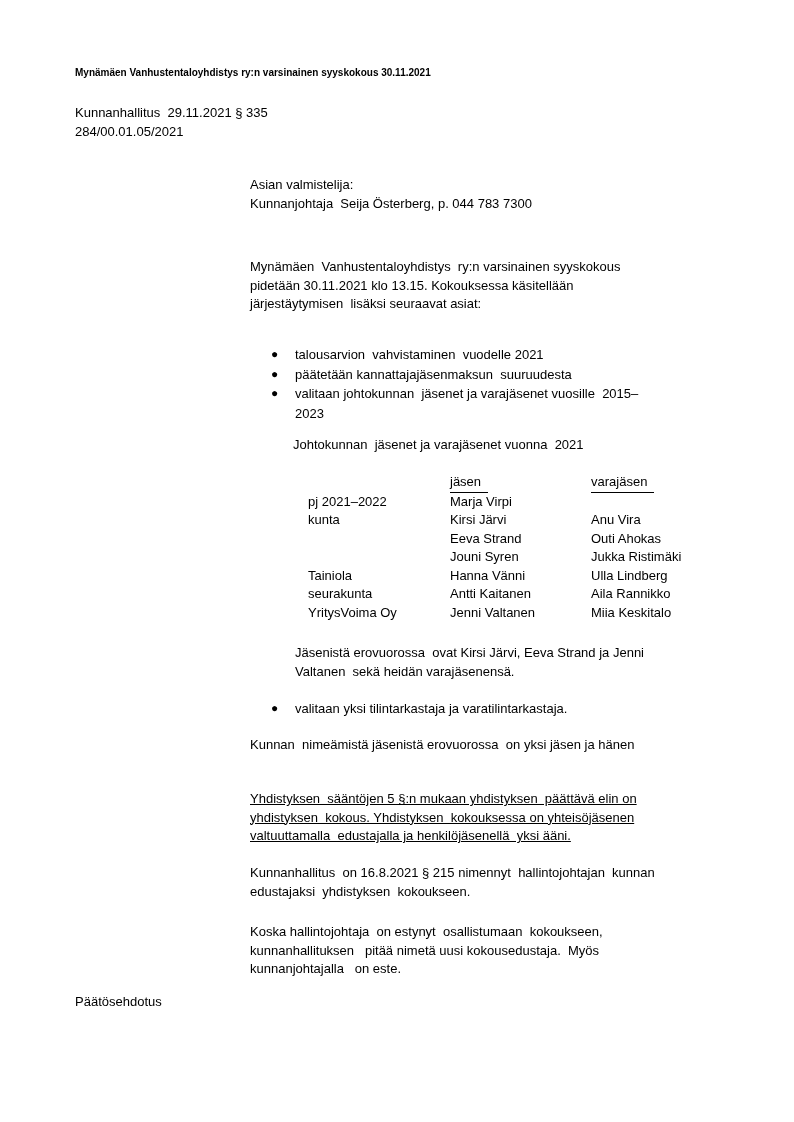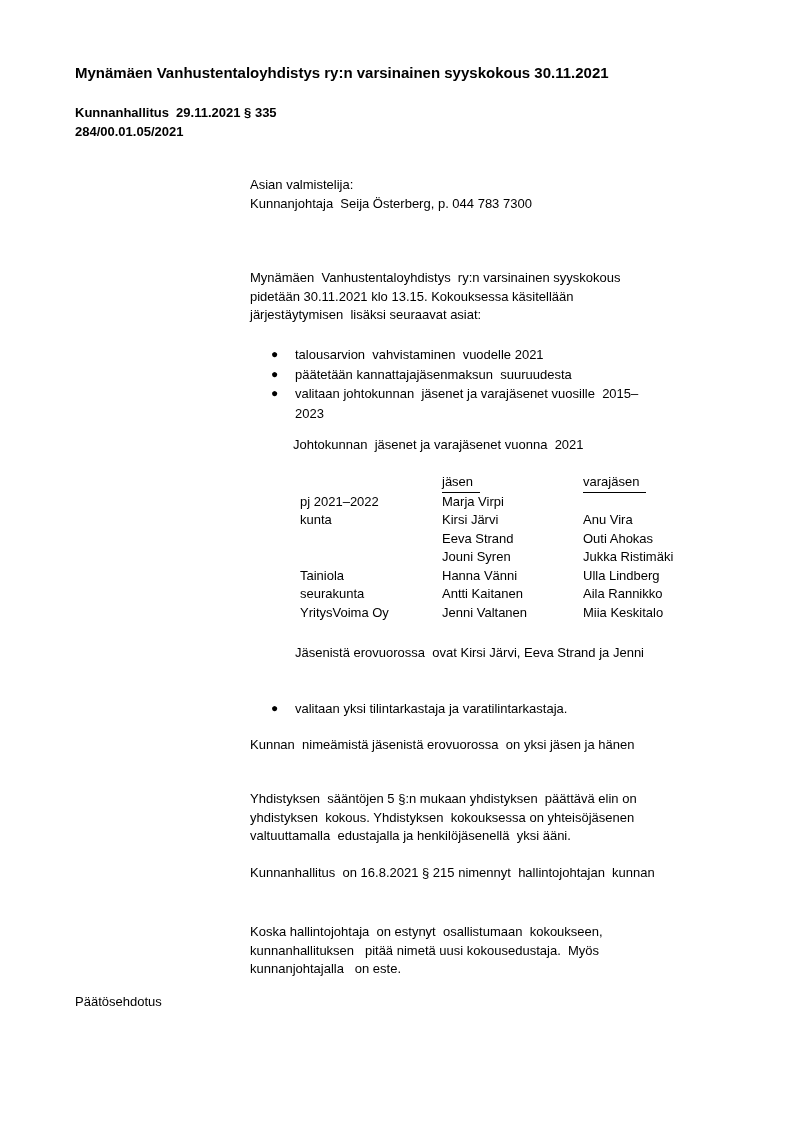--- a/index.html
+++ b/index.html
@@ -15,61 +15,62 @@
     color: #000000;
     font-family: "Liberation Sans", "DejaVu Sans", sans-serif;
     font-size: 13px;
     line-height: 18.5px;
     overflow: hidden;
   }
   .abs { position: absolute; }
   .line, .cell, .b-text { white-space: pre-wrap; }
   .doc-title {
     font-weight: bold;
-    font-size: 15px;
+    font-size: 10px;
   }
   .bullet-item {
     display: flex;
     align-items: flex-start;
     line-height: 19.5px;
   }
   .bullet-glyph {
     width: 24px;
     flex: 0 0 24px;
     font-size: 12px;
   }
   .board-table {
     display: grid;
     grid-template-columns: 142px 141px auto;
     line-height: 18.5px;
+    margin-left: 8px;
   }
   .th-underline {
     display: inline-block;
     border-bottom: 1px solid #000;
     padding-right: 7px;
   }
 </style>
 </head>
 <body>
 
 <div class="page">
 
   <div class="abs doc-title" style="left:75px; top:64px;">Mynämäen Vanhustentaloyhdistys ry:n varsinainen syyskokous 30.11.2021</div>
 
-  <div class="abs" style="left:75px; top:104px;font-weight:bold;">
+  <div class="abs" style="left:75px; top:104px;">
     <div class="line">Kunnanhallitus  29.11.2021 § 335</div>
     <div class="line">284/00.01.05/2021</div>
   </div>
 
   <div class="abs" style="left:250px; top:176px;">
     <div class="line">Asian valmistelija:</div>
     <div class="line">Kunnanjohtaja  Seija Österberg, p. 044 783 7300</div>
   </div>
 
-  <div class="abs" style="left:250px; top:269px;">
+  <div class="abs" style="left:250px; top:258px;">
     <div class="line">Mynämäen  Vanhustentaloyhdistys  ry:n varsinainen syyskokous</div>
     <div class="line">pidetään 30.11.2021 klo 13.15. Kokouksessa käsitellään</div>
     <div class="line">järjestäytymisen  lisäksi seuraavat asiat:</div>
   </div>
 
   <div class="abs" style="left:271px; top:345px;">
     <div class="bullet-item">
       <span class="bullet-glyph">●</span>
       <div>
         <div class="b-text">talousarvion  vahvistaminen  vuodelle 2021</div>
@@ -121,41 +122,43 @@
     <div class="cell">Antti Kaitanen</div>
     <div class="cell">Aila Rannikko</div>
 
     <div class="cell">YritysVoima Oy</div>
     <div class="cell">Jenni Valtanen</div>
     <div class="cell">Miia Keskitalo</div>
   </div>
 
   <div class="abs" style="left:295px; top:644px;">
     <div class="line">Jäsenistä erovuorossa  ovat Kirsi Järvi, Eeva Strand ja Jenni</div>
+    <div class="line">Valtanen  sekä heidän varajäsenensä.</div>
   </div>
 
   <div class="abs" style="left:271px; top:699px;">
     <div class="bullet-item">
       <span class="bullet-glyph">●</span>
       <div class="b-text">valitaan yksi tilintarkastaja ja varatilintarkastaja.</div>
     </div>
   </div>
 
   <div class="abs" style="left:250px; top:736px;">
     <div class="line">Kunnan  nimeämistä jäsenistä erovuorossa  on yksi jäsen ja hänen</div>
   </div>
 
-  <div class="abs" style="left:250px; top:790px;">
+  <div class="abs" style="left:250px; top:790px;text-decoration:underline;">
     <div class="line">Yhdistyksen  sääntöjen 5 §:n mukaan yhdistyksen  päättävä elin on</div>
     <div class="line">yhdistyksen  kokous. Yhdistyksen  kokouksessa on yhteisöjäsenen</div>
     <div class="line">valtuuttamalla  edustajalla ja henkilöjäsenellä  yksi ääni.</div>
   </div>
 
   <div class="abs" style="left:250px; top:864px;">
     <div class="line">Kunnanhallitus  on 16.8.2021 § 215 nimennyt  hallintojohtajan  kunnan</div>
+    <div class="line">edustajaksi  yhdistyksen  kokoukseen.</div>
   </div>
 
   <div class="abs" style="left:250px; top:923px;">
     <div class="line">Koska hallintojohtaja  on estynyt  osallistumaan  kokoukseen,</div>
     <div class="line">kunnanhallituksen   pitää nimetä uusi kokousedustaja.  Myös</div>
     <div class="line">kunnanjohtajalla   on este.</div>
   </div>
 
   <div class="abs line" style="left:75px; top:993px;">Päätösehdotus</div>
 

